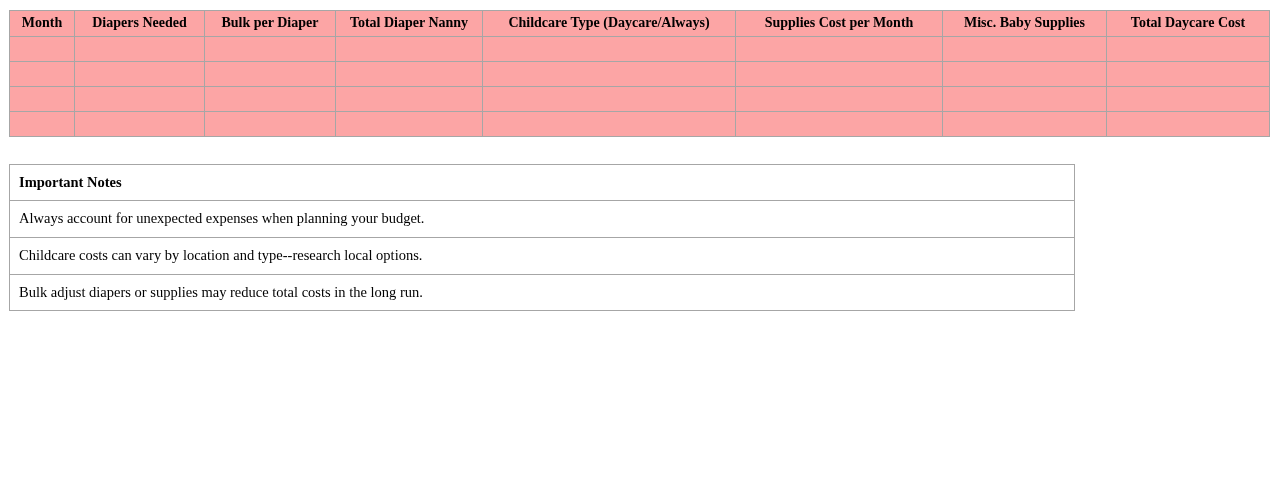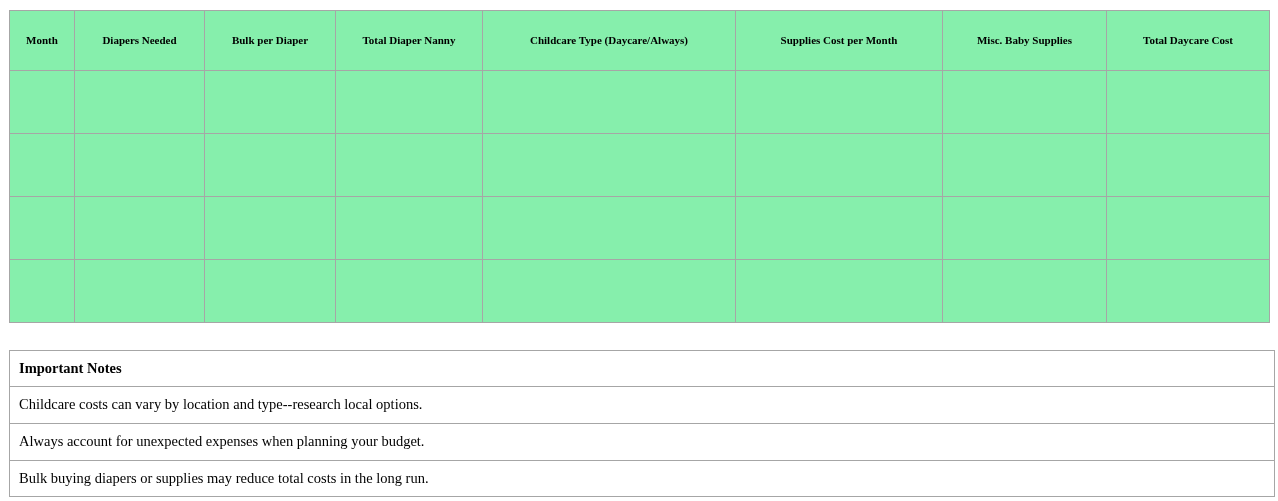--- a/index.html
+++ b/index.html
@@ -20,26 +20,26 @@
   }
   table.budget {
     border-collapse: collapse;
     table-layout: fixed;
     width: 1260px;
     margin: 0;
   }
   table.budget th,
   table.budget td {
     border: 1px solid #a6a6a6;
-    padding: 22px 7px;
-    font-size: 11px;
+    padding: 3px 7px;
+    font-size: 14px;
     line-height: 1.35;
     vertical-align: top;
     text-align: left;
-    background: #86efac;
+    background: #fca5a5;
   }
   table.budget th {
     font-weight: bold;
     text-align: center;
     white-space: nowrap;
   }
   table.budget tbody td {
     height: 18px;
   }
   
@@ -52,21 +52,21 @@
   col.c6 { width: 164px; }
   col.c7 { width: 163px; }
 
   .spacer {
     height: 27px;
   }
 
   table.notes {
     border-collapse: collapse;
     table-layout: fixed;
-    width: 1266px;
+    width: 1066px;
     margin: 0;
   }
   table.notes th,
   table.notes td {
     border: 1px solid #a6a6a6;
     padding: 8px 9px;
     font-size: 14.5px;
     line-height: 1.35;
     text-align: left;
     background: #ffffff;
@@ -154,24 +154,24 @@
   <div class="spacer"></div>
 
   <table class="notes">
     <thead>
       <tr>
         <th>Important Notes</th>
       </tr>
     </thead>
     <tbody>
       <tr>
+        <td>Always account for unexpected expenses when planning your budget.</td>
+      </tr>
+      <tr>
         <td>Childcare costs can vary by location and type--research local options.</td>
       </tr>
       <tr>
-        <td>Always account for unexpected expenses when planning your budget.</td>
-      </tr>
-      <tr>
-        <td>Bulk buying diapers or supplies may reduce total costs in the long run.</td>
+        <td>Bulk adjust diapers or supplies may reduce total costs in the long run.</td>
       </tr>
     </tbody>
   </table>
 
 </div>
 
 </body></html>

